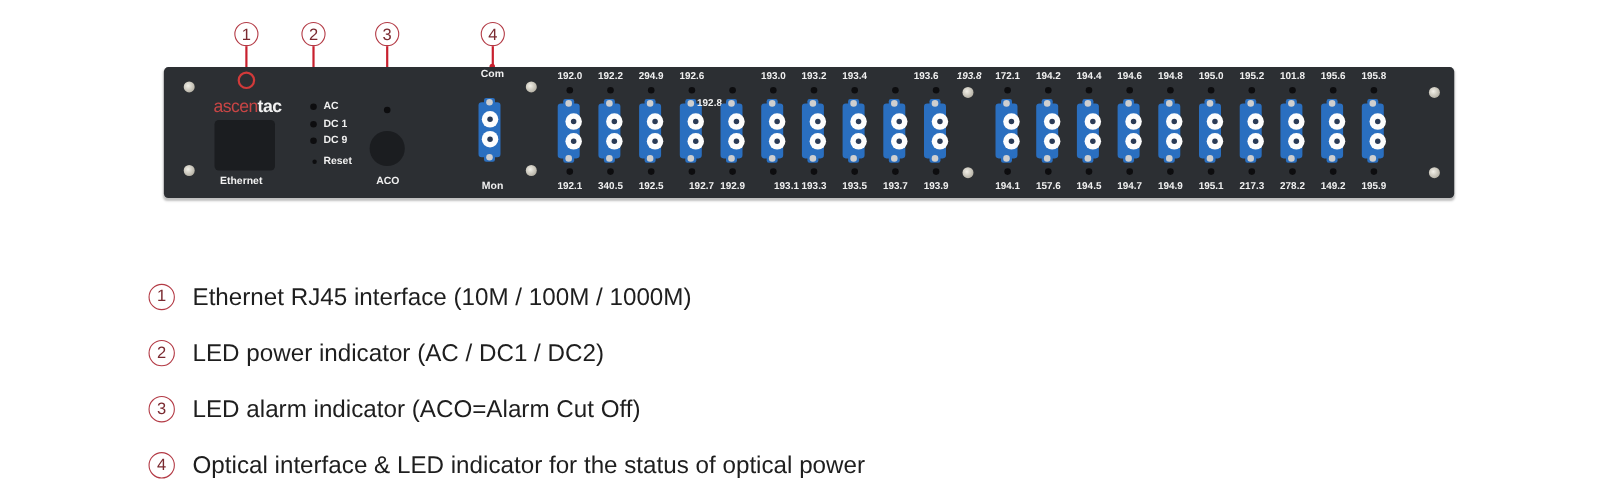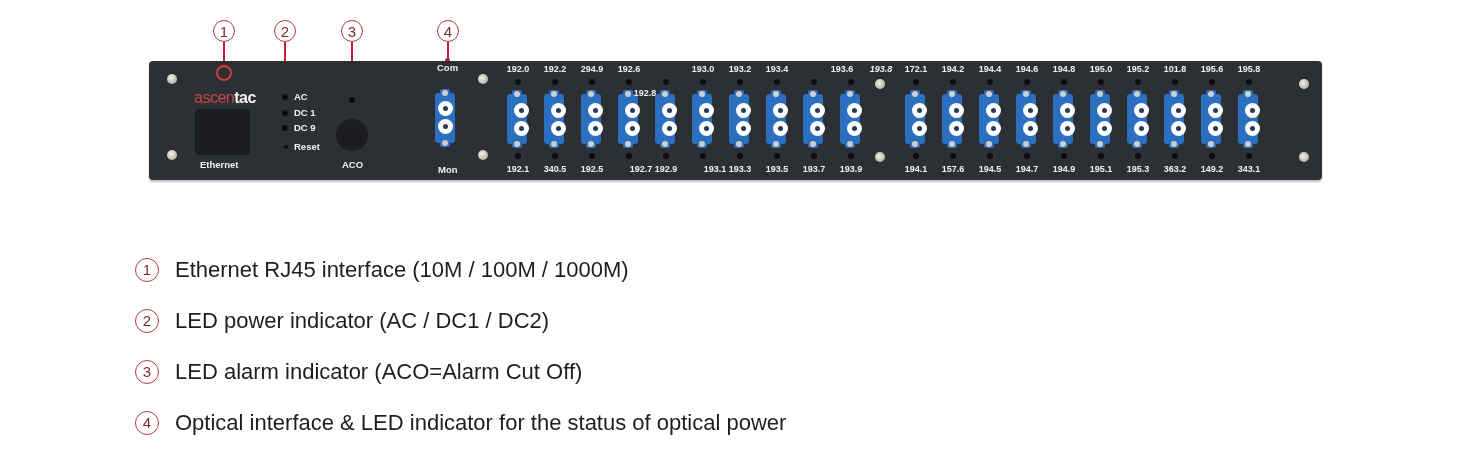--- a/index.html
+++ b/index.html
@@ -143,21 +143,21 @@
     <div class="adapter" style="left: 469px; top: 29px;">
       <div class="tab-top"></div>
       <div class="body"></div>
       <div class="tab-bot"></div>
       <div class="sc" style="top:1px;"></div>
       <div class="sc" style="bottom:1px;"></div>
       <div class="port" style="top:13px;"></div>
       <div class="port" style="top:31px;"></div>
     </div>
     <div class="led" style="left: 477px; top: 92px;"></div>
-    <div class="ch-lbl" style="left: 472px; top: 103px;">192.7</div>
+    <div class="ch-lbl" style="left: 460px; top: 103px; text-align: right;">192.7</div>
     <div class="ch-lbl" style="left: 476px; top: 3px; margin-top: 24px;">192.8</div>
     <div class="led" style="left: 514px; top: 18px;"></div>
     <div class="adapter" style="left: 506px; top: 29px;">
       <div class="tab-top"></div>
       <div class="body"></div>
       <div class="tab-bot"></div>
       <div class="sc" style="top:1px;"></div>
       <div class="sc" style="bottom:1px;"></div>
       <div class="port" style="top:13px;"></div>
       <div class="port" style="top:31px;"></div>
@@ -312,34 +312,34 @@
     <div class="adapter" style="left: 978px; top: 29px;">
       <div class="tab-top"></div>
       <div class="body"></div>
       <div class="tab-bot"></div>
       <div class="sc" style="top:1px;"></div>
       <div class="sc" style="bottom:1px;"></div>
       <div class="port" style="top:13px;"></div>
       <div class="port" style="top:31px;"></div>
     </div>
     <div class="led" style="left: 986px; top: 92px;"></div>
-    <div class="ch-lbl" style="left: 969px; top: 103px;">195.3</div>
+    <div class="ch-lbl" style="left: 969px; top: 103px;">217.3</div>
     <div class="ch-lbl" style="left: 1006px; top: 3px;">101.8</div>
     <div class="led" style="left: 1023px; top: 18px;"></div>
     <div class="adapter" style="left: 1015px; top: 29px;">
       <div class="tab-top"></div>
       <div class="body"></div>
       <div class="tab-bot"></div>
       <div class="sc" style="top:1px;"></div>
       <div class="sc" style="bottom:1px;"></div>
       <div class="port" style="top:13px;"></div>
       <div class="port" style="top:31px;"></div>
     </div>
     <div class="led" style="left: 1023px; top: 92px;"></div>
-    <div class="ch-lbl" style="left: 1006px; top: 103px;">363.2</div>
+    <div class="ch-lbl" style="left: 1006px; top: 103px;">278.2</div>
     <div class="ch-lbl" style="left: 1043px; top: 3px;">195.6</div>
     <div class="led" style="left: 1060px; top: 18px;"></div>
     <div class="adapter" style="left: 1052px; top: 29px;">
       <div class="tab-top"></div>
       <div class="body"></div>
       <div class="tab-bot"></div>
       <div class="sc" style="top:1px;"></div>
       <div class="sc" style="bottom:1px;"></div>
       <div class="port" style="top:13px;"></div>
       <div class="port" style="top:31px;"></div>
@@ -351,21 +351,21 @@
     <div class="adapter" style="left: 1089px; top: 29px;">
       <div class="tab-top"></div>
       <div class="body"></div>
       <div class="tab-bot"></div>
       <div class="sc" style="top:1px;"></div>
       <div class="sc" style="bottom:1px;"></div>
       <div class="port" style="top:13px;"></div>
       <div class="port" style="top:31px;"></div>
     </div>
     <div class="led" style="left: 1097px; top: 92px;"></div>
-    <div class="ch-lbl" style="left: 1080px; top: 103px;">343.1</div>
+    <div class="ch-lbl" style="left: 1080px; top: 103px;">195.9</div>
   </div>
 
 <div class="legend-item" style="top:257px;">
   <div class="legend-num">1</div>
   <div class="legend-text">Ethernet RJ45 interface (10M / 100M / 1000M)</div>
 </div>
 <div class="legend-item" style="top:308px;">
   <div class="legend-num">2</div>
   <div class="legend-text">LED power indicator (AC / DC1 / DC2)</div>
 </div>

